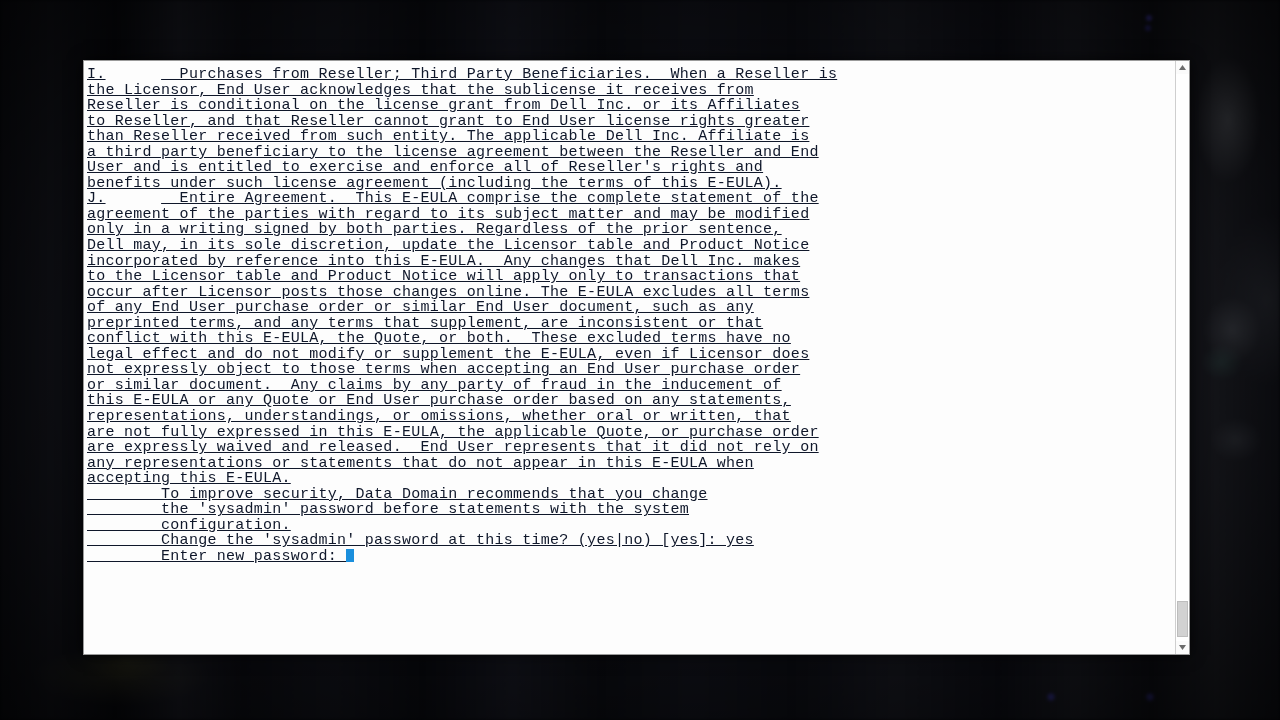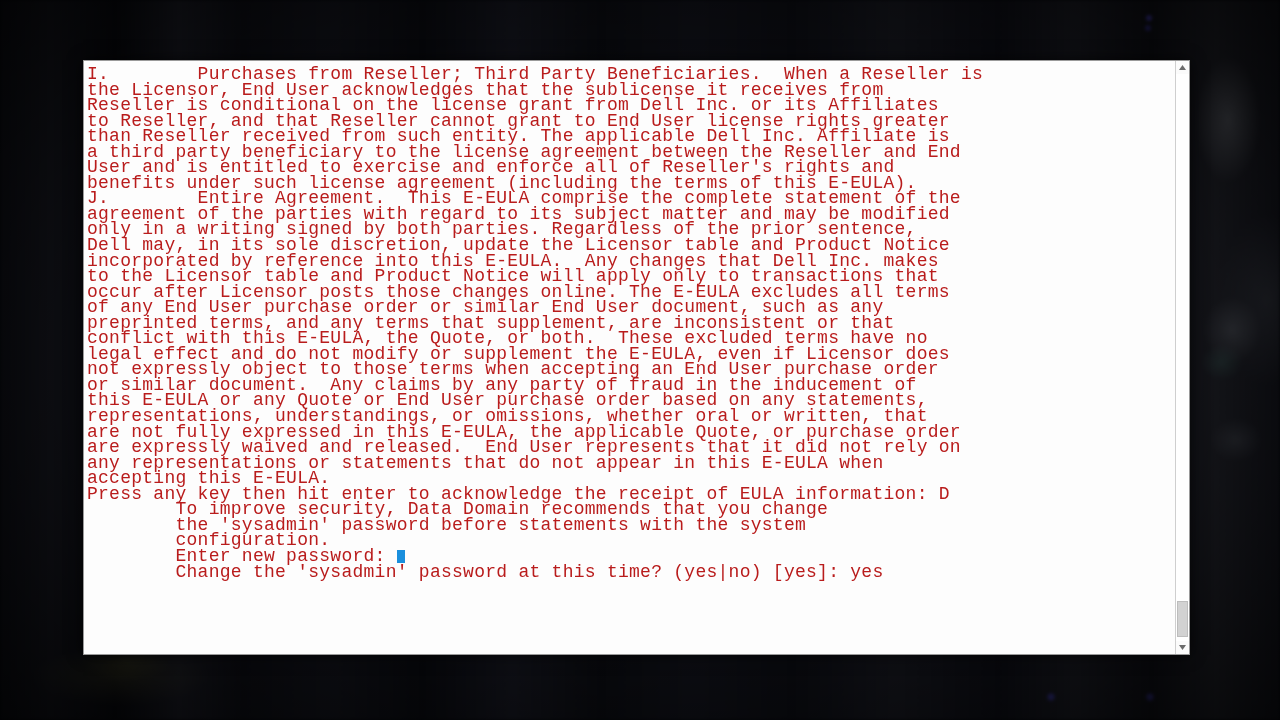--- a/index.html
+++ b/index.html
@@ -55,25 +55,26 @@
 
   #terminal-body {
     flex:1 1 auto;
     padding:6px 0 0 3px;
     overflow:hidden;
     background:#fdfdfd;
   }
 
   pre.term-text {
     font-family:"Liberation Mono", "DejaVu Sans Mono", monospace;
-    font-size:18px;
+    font-size:15px;
     line-height:15.55px;
-    color:#b91c1c;
+    color:#0f172a;
     white-space:pre;
     letter-spacing:0.26px;
+    text-decoration:underline;
     -webkit-font-smoothing:none;
   }
 
   .cursor-block {
     display:inline-block;
     width:8px; height:13px;
     background:#1a8fdd;
     vertical-align:-2px;
   }
 
@@ -136,28 +137,27 @@
 legal effect and do not modify or supplement the E-EULA, even if Licensor does
 not expressly object to those terms when accepting an End User purchase order
 or similar document.  Any claims by any party of fraud in the inducement of
 this E-EULA or any Quote or End User purchase order based on any statements,
 representations, understandings, or omissions, whether oral or written, that
 are not fully expressed in this E-EULA, the applicable Quote, or purchase order
 are expressly waived and released.  End User represents that it did not rely on
 any representations or statements that do not appear in this E-EULA when
 accepting this E-EULA.</pre>
     <pre class="term-text"></pre>
-    <pre class="term-text">Press any key then hit enter to acknowledge the receipt of EULA information: D</pre>
     <pre class="term-text"></pre>
     <pre class="term-text">        To improve security, Data Domain recommends that you change
         the 'sysadmin' password before statements with the system
         configuration.</pre>
     <pre class="term-text"></pre>
+    <pre class="term-text">        Change the 'sysadmin' password at this time? (yes|no) [yes]: yes</pre>
     <pre class="term-text"><span>        Enter new password: </span><span class="cursor-block"></span></pre>
-    <pre class="term-text">        Change the 'sysadmin' password at this time? (yes|no) [yes]: yes</pre>
   </div>
 
   <div id="terminal-scrollbar">
     <div id="scroll-track"></div>
     <div class="sb-arrow" id="scroll-up-arrow">
       <span>
         <svg width="7" height="5" viewBox="0 0 7 5">
             <polygon points="3.5,0 7,5 0,5" fill="#6b6b6b"></polygon>
           </svg>
       </span>

